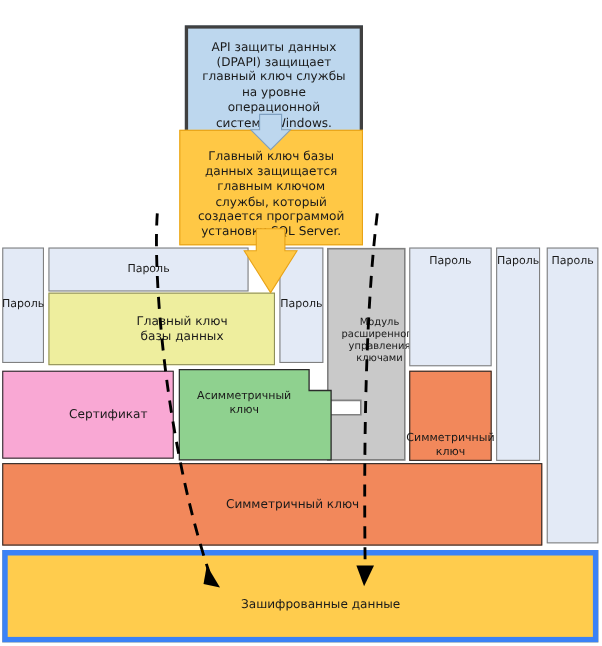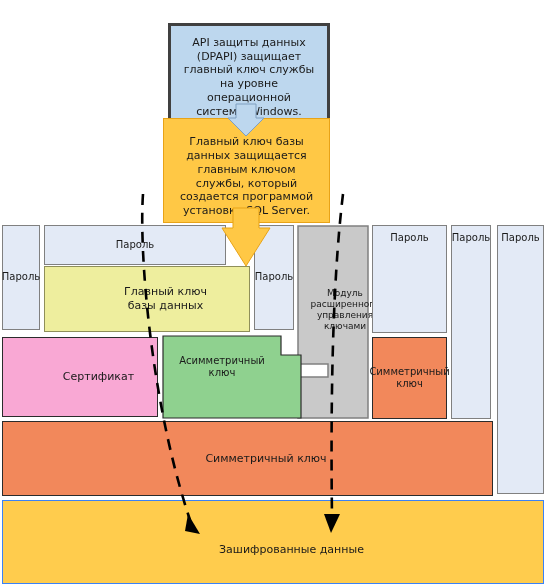--- a/index.html
+++ b/index.html
@@ -52,21 +52,21 @@
 расширенного
 управления
 ключами</span>
     </div>
   </div>
 
   <div class="box bdr f10" style="left:372px;top:225px;width:75px;height:108px;background:#e3eaf6;align-items:flex-start;padding-top:6px;">
     <span>Пароль</span>
   </div>
 
-  <div class="box txt f10" style="left:372px;top:337px;width:75px;height:82px;background:#f2885b;border:1px solid #2b2b2b;">
+  <div class="box txt f10" style="left:372px;top:337px;width:75px;height:82px;background:#f2885b;border:1px solid #2b2b2b;align-items:flex-end;">
     <span>Симметричный
 ключ</span>
   </div>
 
   <div class="box bdr f10" style="left:451px;top:225px;width:40px;height:194px;background:#e3eaf6;align-items:flex-start;padding-top:6px;">
     <span>Пароль</span>
   </div>
 
   <div class="box bdr f10" style="left:497px;top:225px;width:47px;height:269px;background:#e3eaf6;align-items:flex-start;padding-top:6px;">
     <span>Пароль</span>
@@ -83,21 +83,21 @@
     <div class="box txt f10" style="left:0;top:10px;width:120px;height:44px;">
       <span>Асимметричный
 ключ</span>
     </div>
   </div>
 
   <div class="box f11" style="left:2px;top:421px;width:491px;height:75px;background:#f2885b;border:1px solid #2b2b2b;">
     <span>Симметричный ключ</span>
   </div>
 
-  <div class="box f11" style="left:2px;top:500px;width:542px;height:84px;background:#ffcc4d;border:1px solid #3b82f6;">
+  <div class="box f11" style="left:2px;top:500px;width:542px;height:84px;background:#ffcc4d;border:5px solid #3b82f6;">
     <span style="display:block;transform:translateY(8px);">Зашифрованные данные</span>
   </div>
 
   <svg class="overlay">
 
     <g>
       <path d="M236,104 L236,118 L228,118 L246,136 L264,118 L256,118 L256,104 Z" fill="#bdd7ee" stroke="#7f9fc0" stroke-width="1"></path>
     </g>
 
     <g>

